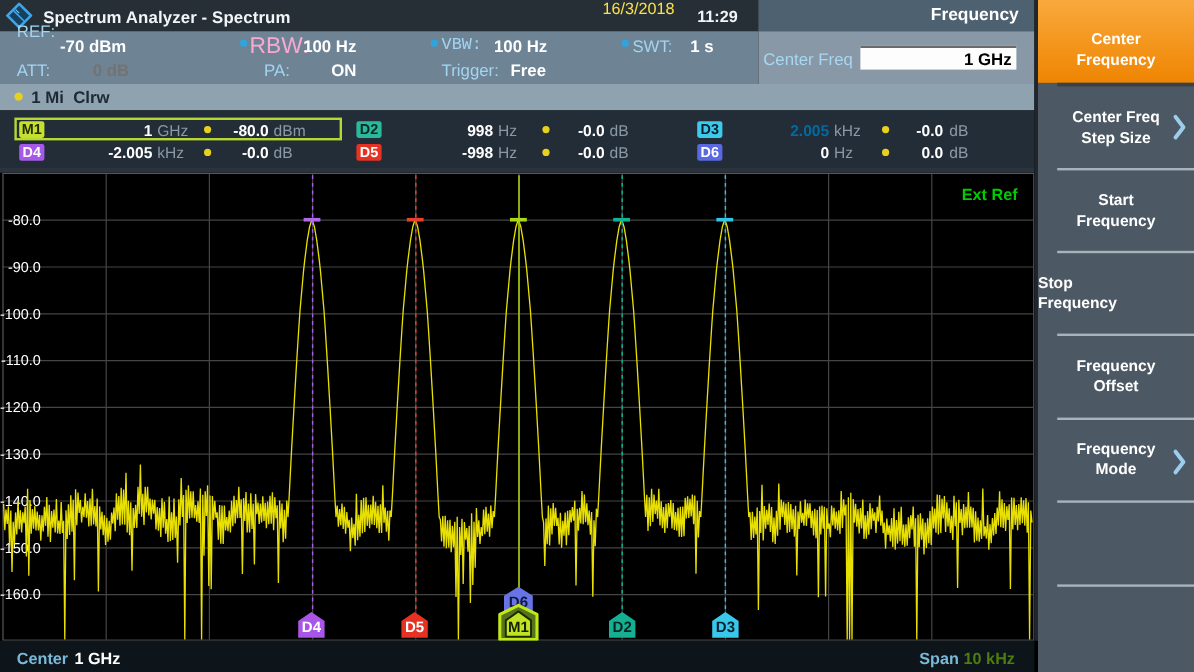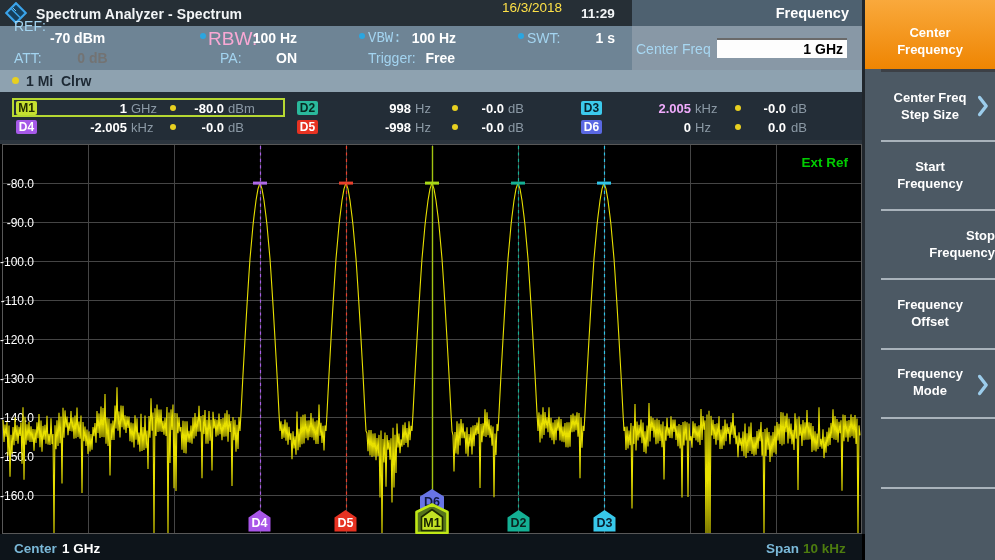--- a/index.html
+++ b/index.html
@@ -22,21 +22,21 @@
 <div style="position:absolute;font-family:'Liberation Sans',sans-serif;font-size:14px;color:#ffffff;font-weight:700;height:15px;line-height:15px;text-align:right;top:31px;left:237px;width:60px">100 Hz</div>
 <div style="position:absolute;font-family:'Liberation Sans',sans-serif;font-size:14px;color:#a3d4f0;height:15px;line-height:15px;top:51px;left:220px">PA:</div>
 <div style="position:absolute;font-family:'Liberation Sans',sans-serif;font-size:14px;color:#ffffff;font-weight:700;height:15px;line-height:15px;text-align:right;top:51px;left:237px;width:60px">ON</div>
 <div style="position:absolute;width:6px;height:6px;border-radius:50%;background:#2ba6e0;left:359px;top:33px"></div>
 <div style="position:absolute;font-family:Liberation Mono, monospace;font-size:14px;color:#a3d4f0;height:15px;line-height:15px;top:31px;left:368px">VBW:</div>
 <div style="position:absolute;font-family:'Liberation Sans',sans-serif;font-size:14px;color:#ffffff;font-weight:700;height:15px;line-height:15px;text-align:right;top:31px;left:396px;width:60px">100 Hz</div>
 <div style="position:absolute;font-family:'Liberation Sans',sans-serif;font-size:14px;color:#a3d4f0;height:15px;line-height:15px;top:51px;left:368px">Trigger:</div>
 <div style="position:absolute;font-family:'Liberation Sans',sans-serif;font-size:14px;color:#ffffff;font-weight:700;height:15px;line-height:15px;text-align:right;top:51px;left:395px;width:60px">Free</div>
 <div style="position:absolute;width:6px;height:6px;border-radius:50%;background:#2ba6e0;left:518px;top:33px"></div>
 <div style="position:absolute;font-family:'Liberation Sans',sans-serif;font-size:14px;color:#a3d4f0;height:15px;line-height:15px;top:31px;left:527px">SWT:</div>
-<div style="position:absolute;font-family:'Liberation Sans',sans-serif;font-size:14px;color:#ffffff;font-weight:700;height:15px;line-height:15px;text-align:right;top:31px;left:555px;width:60px">1 s</div>
+<div style="position:absolute;font-family:'Liberation Sans',sans-serif;font-size:14px;color:#ffffff;font-weight:700;height:15px;line-height:15px;text-align:center;top:31px;left:555px;width:60px">1 s</div>
 <div style="position:absolute;left:632px;top:26px;width:230px;height:44px;background:#8898a6"></div>
 <div style="position:absolute;font-family:'Liberation Sans',sans-serif;left:636px;top:41px;font-size:14px;color:#a7d7f2">Center Freq</div>
 <div style="position:absolute;font-family:'Liberation Sans',sans-serif;left:717px;top:38px;width:130px;height:20px;background:#fdfdfd;border-top:2px solid #6a6a6a;color:#000;font-size:14px;font-weight:700;text-align:right;line-height:18px;padding-right:4px">1 GHz</div>
 <div style="position:absolute;left:0;top:70px;width:862px;height:22px;background:#8ea2b0"></div>
 <div style="position:absolute;left:12px;top:77px;width:7px;height:7px;border-radius:50%;background:#e8d020"></div>
 <div style="position:absolute;font-family:'Liberation Sans',sans-serif;left:26px;top:73px;font-size:14px;font-weight:700;color:#1d2934">1 Mi&nbsp; Clrw</div>
 <div style="position:absolute;left:0;top:92px;width:862px;height:48px;background:#232d37"></div>
 <div style="position:absolute;left:12px;top:98px;width:273px;height:19px;border:2px solid #b6d832"></div>
 <div style="position:absolute;font-family:'Liberation Sans',sans-serif;width:21px;height:14px;border-radius:2px;font-size:12px;font-weight:700;text-align:center;line-height:14px;top:101px;left:16px;background:#c6e030;color:#232d00">M1</div>
 <div style="position:absolute;font-family:'Liberation Sans',sans-serif;font-size:13px;font-weight:700;color:#fff;text-align:right;height:15px;line-height:15px;top:101px;left:40px;width:87px">1</div>
@@ -44,21 +44,21 @@
 <div style="position:absolute;left:170px;top:105px;width:6px;height:6px;border-radius:50%;background:#e8d020"></div>
 <div style="position:absolute;font-family:'Liberation Sans',sans-serif;font-size:13px;font-weight:700;color:#fff;text-align:right;height:15px;line-height:15px;top:101px;left:150px;width:74px">-80.0</div>
 <div style="position:absolute;font-family:'Liberation Sans',sans-serif;font-size:13px;color:#8b99a5;height:15px;line-height:15px;top:101px;left:228px">dBm</div>
 <div style="position:absolute;font-family:'Liberation Sans',sans-serif;width:21px;height:14px;border-radius:2px;font-size:12px;font-weight:700;text-align:center;line-height:14px;top:101px;left:297px;background:#2ab99c;color:#072a22">D2</div>
 <div style="position:absolute;font-family:'Liberation Sans',sans-serif;font-size:13px;font-weight:700;color:#fff;text-align:right;height:15px;line-height:15px;top:101px;left:330px;width:81px">998</div>
 <div style="position:absolute;font-family:'Liberation Sans',sans-serif;font-size:13px;color:#8b99a5;height:15px;line-height:15px;top:101px;left:415px">Hz</div>
 <div style="position:absolute;left:452px;top:105px;width:6px;height:6px;border-radius:50%;background:#e8d020"></div>
 <div style="position:absolute;font-family:'Liberation Sans',sans-serif;font-size:13px;font-weight:700;color:#fff;text-align:right;height:15px;line-height:15px;top:101px;left:440px;width:64px">-0.0</div>
 <div style="position:absolute;font-family:'Liberation Sans',sans-serif;font-size:13px;color:#8b99a5;height:15px;line-height:15px;top:101px;left:508px">dB</div>
 <div style="position:absolute;font-family:'Liberation Sans',sans-serif;width:21px;height:14px;border-radius:2px;font-size:12px;font-weight:700;text-align:center;line-height:14px;top:101px;left:581px;background:#3cc9ec;color:#07222e">D3</div>
-<div style="position:absolute;font-family:'Liberation Sans',sans-serif;font-size:13px;font-weight:700;color:#f0abfc;text-align:right;height:15px;line-height:15px;top:101px;left:610px;width:81px">2.005</div>
+<div style="position:absolute;font-family:'Liberation Sans',sans-serif;font-size:13px;font-weight:700;color:#0369a1;text-align:right;height:15px;line-height:15px;top:101px;left:610px;width:81px">2.005</div>
 <div style="position:absolute;font-family:'Liberation Sans',sans-serif;font-size:13px;color:#8b99a5;height:15px;line-height:15px;top:101px;left:695px">kHz</div>
 <div style="position:absolute;left:735px;top:105px;width:6px;height:6px;border-radius:50%;background:#e8d020"></div>
 <div style="position:absolute;font-family:'Liberation Sans',sans-serif;font-size:13px;font-weight:700;color:#fff;text-align:right;height:15px;line-height:15px;top:101px;left:722px;width:64px">-0.0</div>
 <div style="position:absolute;font-family:'Liberation Sans',sans-serif;font-size:13px;color:#8b99a5;height:15px;line-height:15px;top:101px;left:791px">dB</div>
 <div style="position:absolute;font-family:'Liberation Sans',sans-serif;width:21px;height:14px;border-radius:2px;font-size:12px;font-weight:700;text-align:center;line-height:14px;top:120px;left:16px;background:#a659e8;color:#fff">D4</div>
 <div style="position:absolute;font-family:'Liberation Sans',sans-serif;font-size:13px;font-weight:700;color:#fff;text-align:right;height:15px;line-height:15px;top:120px;left:40px;width:87px">-2.005</div>
 <div style="position:absolute;font-family:'Liberation Sans',sans-serif;font-size:13px;color:#8b99a5;height:15px;line-height:15px;top:120px;left:131px">kHz</div>
 <div style="position:absolute;left:170px;top:124px;width:6px;height:6px;border-radius:50%;background:#e8d020"></div>
 <div style="position:absolute;font-family:'Liberation Sans',sans-serif;font-size:13px;font-weight:700;color:#fff;text-align:right;height:15px;line-height:15px;top:120px;left:150px;width:74px">-0.0</div>
 <div style="position:absolute;font-family:'Liberation Sans',sans-serif;font-size:13px;color:#8b99a5;height:15px;line-height:15px;top:120px;left:228px">dB</div>
@@ -140,21 +140,21 @@
 <div style="position:absolute;font-family:'Liberation Sans',sans-serif;left:62px;top:541px;font-size:13.5px;font-weight:700;color:#fff">1 GHz</div>
 <div style="position:absolute;font-family:'Liberation Sans',sans-serif;left:766px;top:541px;font-size:13.5px;font-weight:700;color:#7ab8d8">Span</div>
 <div style="position:absolute;font-family:'Liberation Sans',sans-serif;left:803px;top:541px;font-size:13.5px;font-weight:700;color:#4d7c0f">10 kHz</div>
 <div style="position:absolute;left:862px;top:0;width:3px;height:534px;background:#20262c"></div>
 <div style="position:absolute;left:865px;top:0;width:130px;height:560px;background:#4c5964"></div>
 <div style="position:absolute;left:865px;top:0;width:130px;height:69px;background:linear-gradient(#f9a93c,#ef8502)"></div>
 <div style="position:absolute;left:881px;top:69px;width:114px;height:3px;background:#3c4046"></div>
 <div style="position:absolute;font-family:'Liberation Sans',sans-serif;left:865px;width:130px;color:#fff;font-size:13px;font-weight:700;text-align:center;line-height:16.5px;top:25px">Center<br>Frequency</div>
 <div style="position:absolute;font-family:'Liberation Sans',sans-serif;left:865px;width:130px;color:#fff;font-size:13px;font-weight:700;text-align:center;line-height:16.5px;top:90px">Center Freq<br>Step Size</div>
 <div style="position:absolute;font-family:'Liberation Sans',sans-serif;left:865px;width:130px;color:#fff;font-size:13px;font-weight:700;text-align:center;line-height:16.5px;top:159px">Start<br>Frequency</div>
-<div style="position:absolute;font-family:'Liberation Sans',sans-serif;left:865px;width:130px;color:#fff;font-size:13px;font-weight:700;text-align:right;line-height:16.5px;top:228px">Stop<br>Frequency</div>
+<div style="position:absolute;font-family:'Liberation Sans',sans-serif;left:865px;width:130px;color:#fff;font-size:13px;font-weight:700;text-align:left;line-height:16.5px;top:228px">Stop<br>Frequency</div>
 <div style="position:absolute;font-family:'Liberation Sans',sans-serif;left:865px;width:130px;color:#fff;font-size:13px;font-weight:700;text-align:center;line-height:16.5px;top:297px">Frequency<br>Offset</div>
 <div style="position:absolute;font-family:'Liberation Sans',sans-serif;left:865px;width:130px;color:#fff;font-size:13px;font-weight:700;text-align:center;line-height:16.5px;top:366px">Frequency<br>Mode</div>
 <div style="position:absolute;left:881px;width:114px;height:2px;background:#a9b3bb;top:140px"></div>
 <div style="position:absolute;left:881px;width:114px;height:2px;background:#a9b3bb;top:209px"></div>
 <div style="position:absolute;left:881px;width:114px;height:2px;background:#a9b3bb;top:278px"></div>
 <div style="position:absolute;left:881px;width:114px;height:2px;background:#a9b3bb;top:347.5px"></div>
 <div style="position:absolute;left:881px;width:114px;height:2px;background:#a9b3bb;top:416.5px"></div>
 <div style="position:absolute;left:881px;width:114px;height:2px;background:#a9b3bb;top:486.5px"></div>
 <svg class="ab" style="left:977px;top:95px" width="12" height="22" viewBox="0 0 12 22">
     <polyline points="2.6,2.4 9.2,11 2.6,19.6" fill="none" stroke="#9ccdec" stroke-width="3.3" stroke-linecap="round" stroke-linejoin="round"></polyline>

